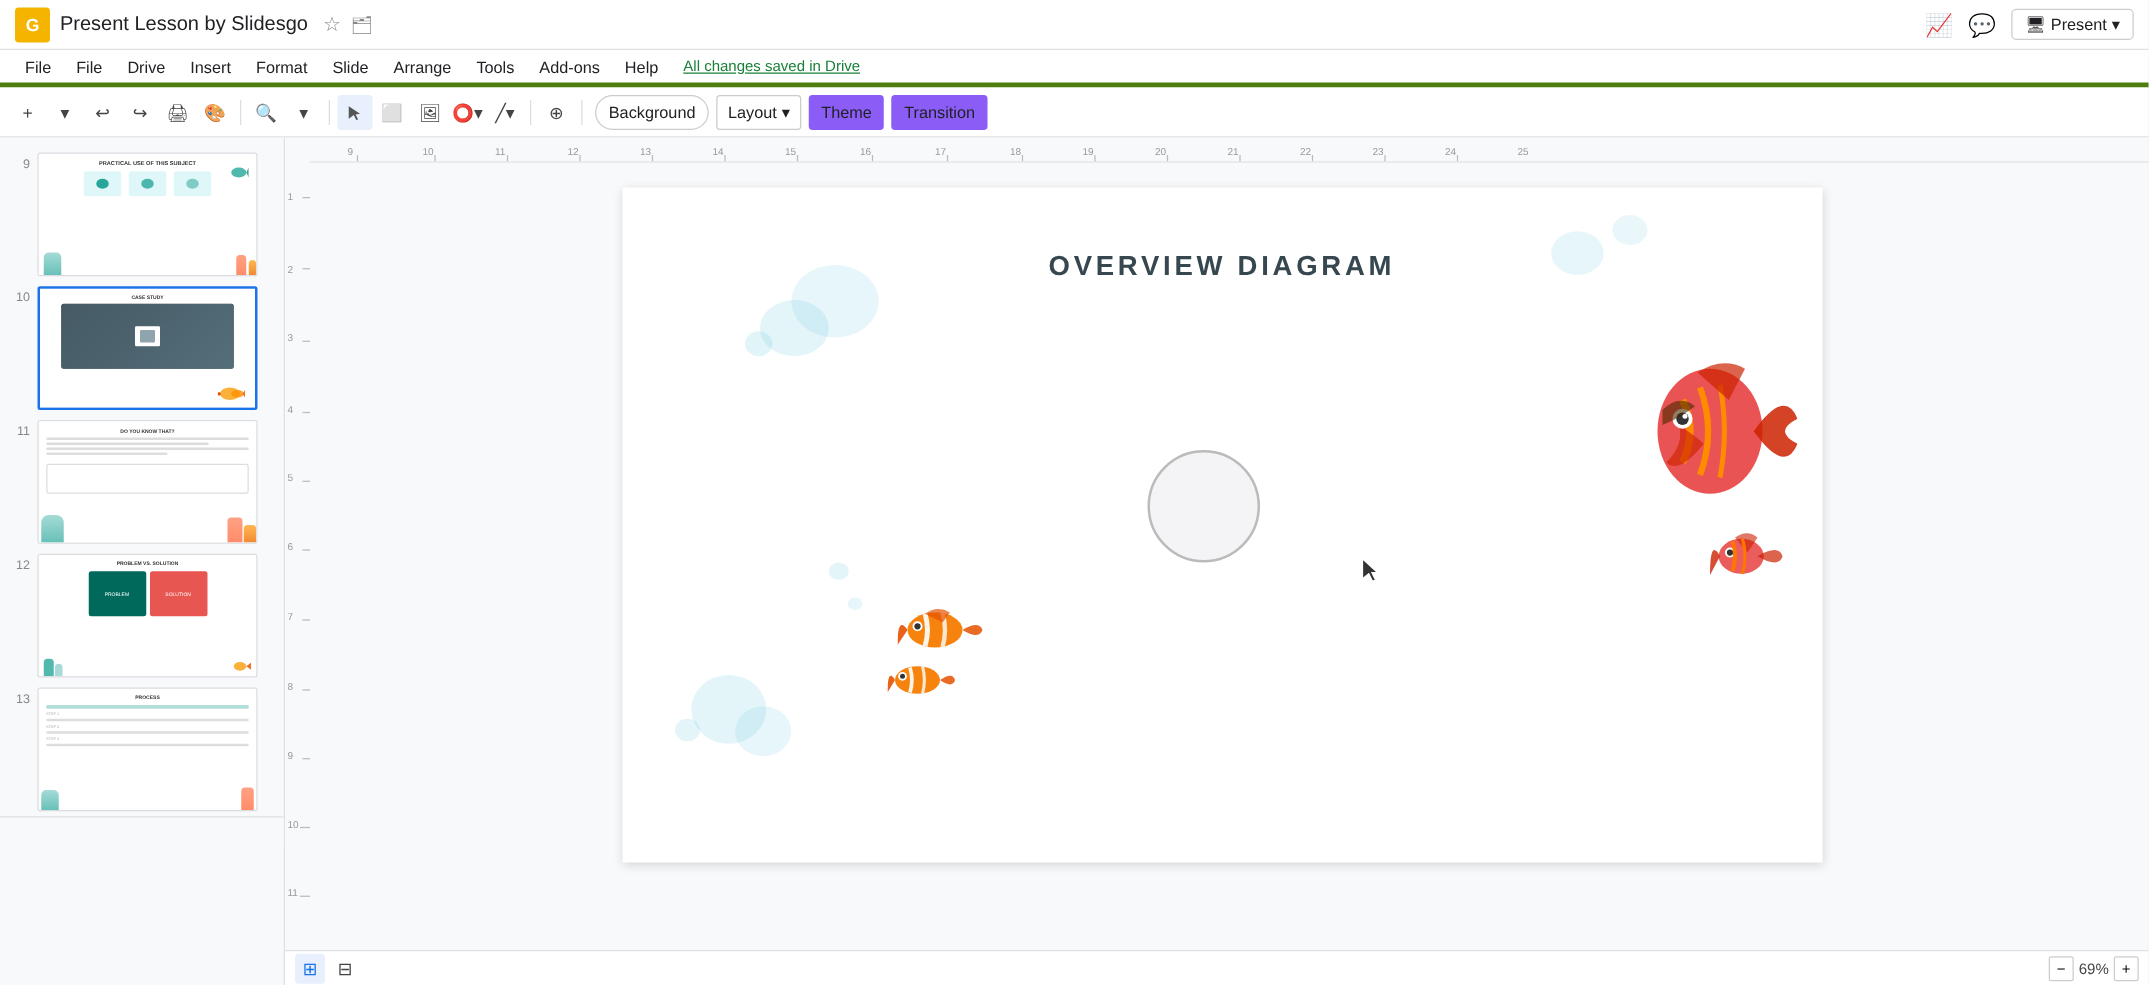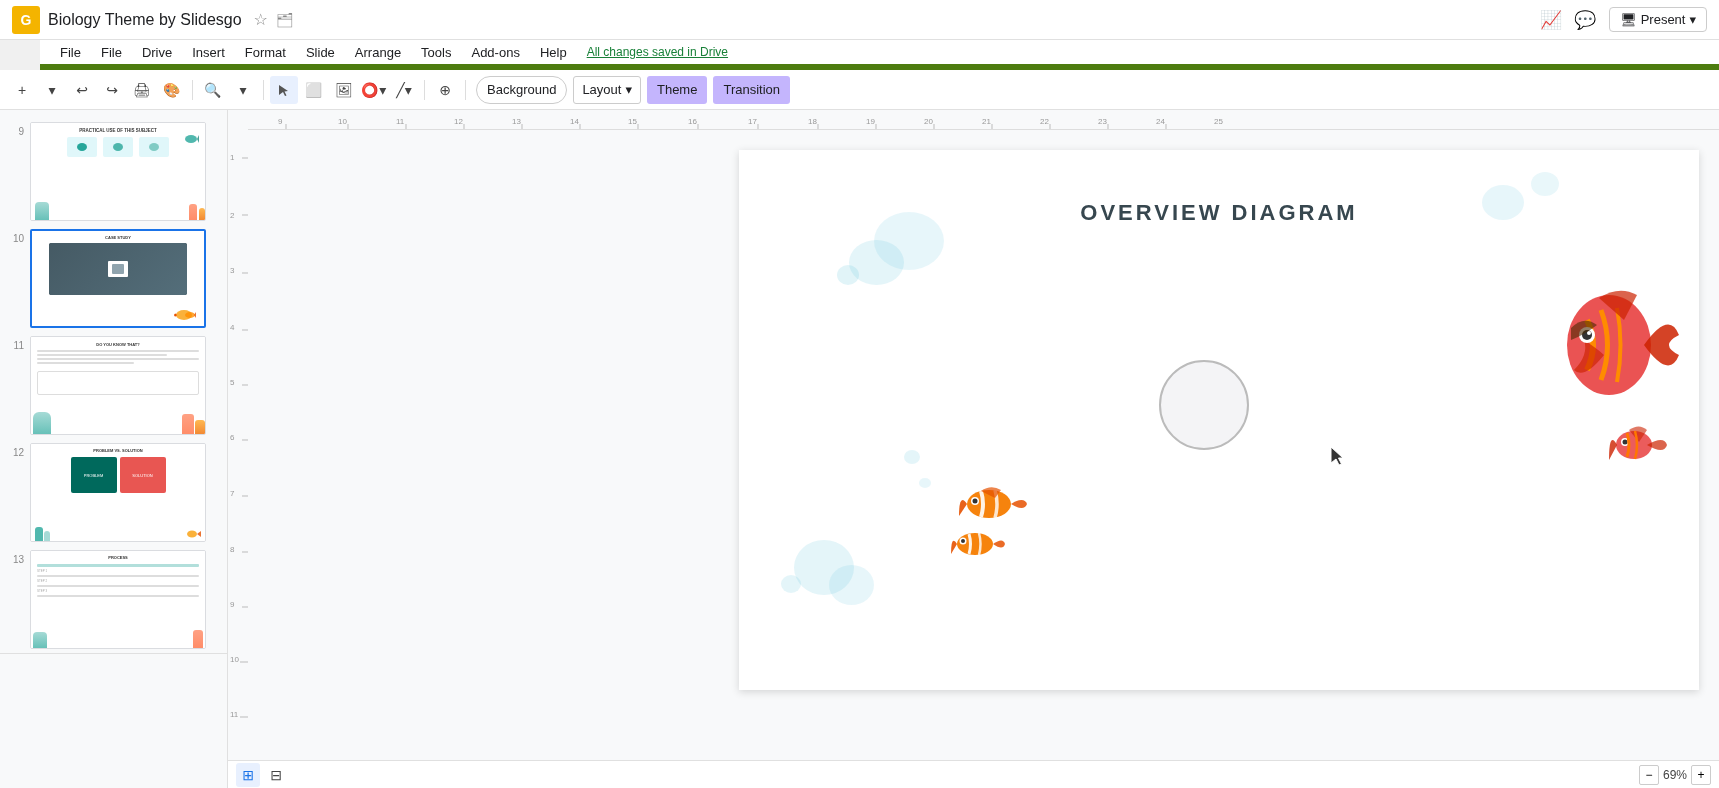--- a/index.html
+++ b/index.html
@@ -40,22 +40,21 @@
     }
 
     
     .menu-bar {
       height: 30px;
       background: #fff;
       display: flex;
       align-items: center;
       padding: 0 12px;
       gap: 4px;
-      border-bottom: 6px solid #4d7c0f;
-      margin-left: 40px;
+      border-bottom: 4px solid #4d7c0f;
     }
     .menu-item {
       font-size: 13px; color: #202124;
       padding: 3px 8px; cursor: pointer; border-radius: 3px;
     }
     .saved-text { font-size: 12px; color: #188038; margin-left: 8px; text-decoration: underline; }
 
     
     .toolbar {
       height: 40px;
@@ -90,21 +89,21 @@
       border: 1px solid #ccc; border-radius: 3px;
       padding: 0 8px; font-size: 13px; cursor: pointer;
       background: #fff; color: #202124;
       display: flex; align-items: center; gap: 4px;
       margin-left: 4px;
     }
     .theme-btn, .transition-btn {
       height: 28px;
       border: none; border-radius: 3px;
       padding: 0 10px; font-size: 13px; cursor: pointer;
-      background: #c4b5fd; color: #202124;
+      background: #8b5cf6; color: #202124;
       margin-left: 4px;
     }
 
     
     .main {
       display: flex;
       flex: 1;
       overflow: hidden;
     }
 
@@ -289,36 +288,36 @@
       display: flex;
       flex: 1;
       overflow: hidden;
     }
 
     .canvas-scroll-area {
       flex: 1;
       overflow: auto;
       display: flex;
       align-items: flex-start;
-      justify-content: flex-end;
+      justify-content: center;
       padding: 20px 20px 20px 8px;
       background: #f8f9fa;
     }
 
     
     .s9-bg { background: #fff; }
     .s9-title { font-size: 4.5px; color: #333; text-align: center; padding-top: 5px; font-weight: bold; }
     .s9-icons { display: flex; justify-content: center; gap: 6px; margin-top: 4px; }
   </style>
 </head>
 <body>
 
 <div class="title-bar">
   <div class="app-logo">G</div>
-  <span class="title-text">Biology Theme by Slidesgo</span>
+  <span class="title-text">Present Lesson by Slidesgo</span>
   <span class="star-icon">☆</span>
   <span class="folder-icon">🗂</span>
   <div class="title-spacer"></div>
   <div class="title-right">
     <span class="activity-icon">📈</span>
     <span class="comment-icon">💬</span>
     <button class="present-btn">
       <span>🖥</span>
       <span>Present</span>
       <span>▾</span>

